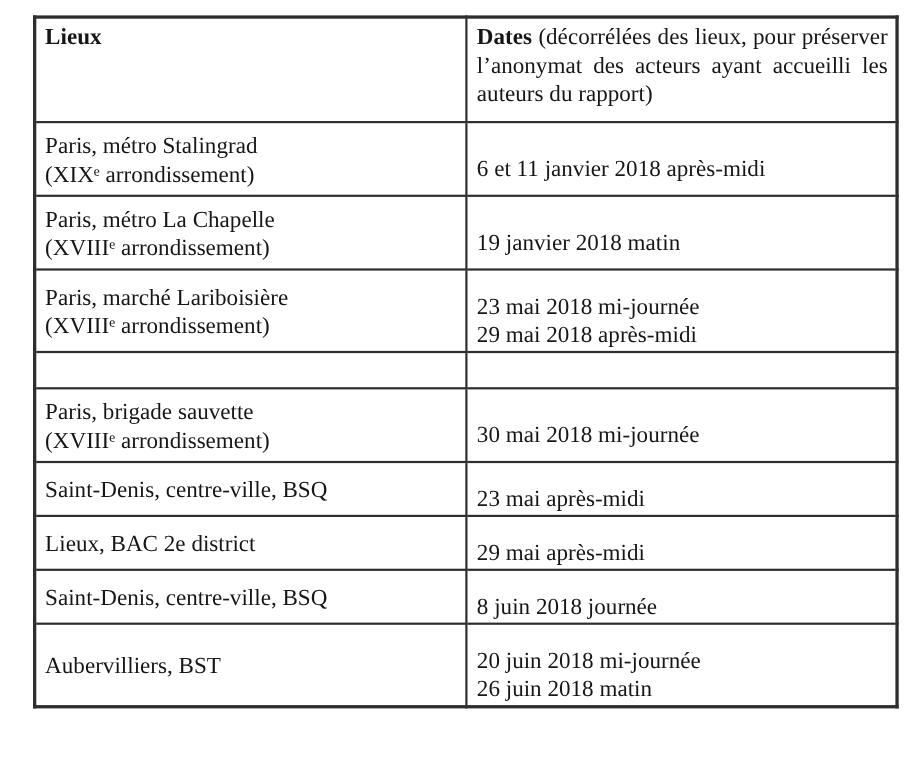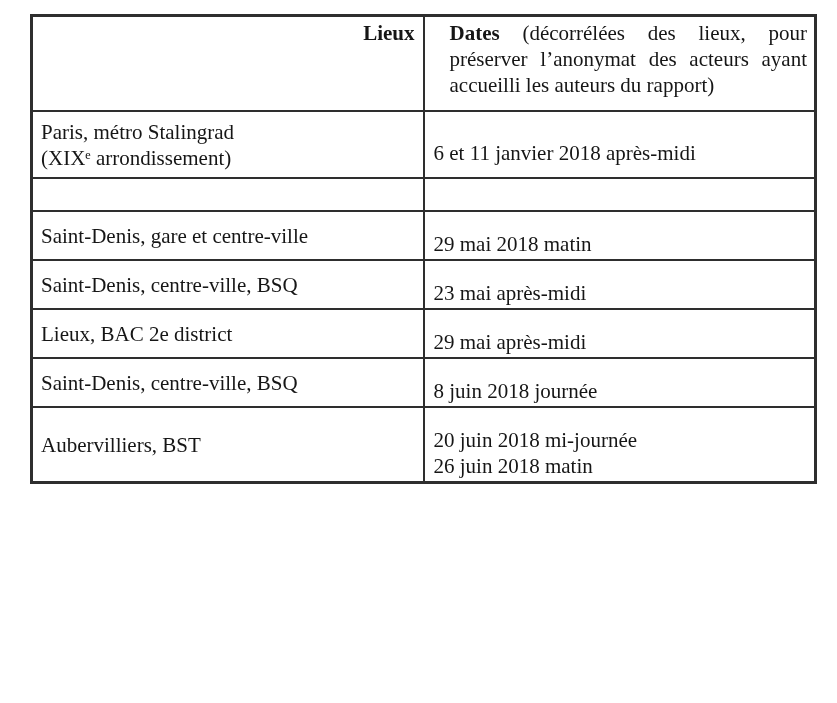--- a/index.html
+++ b/index.html
@@ -28,29 +28,29 @@
   }
   col.w-lieu  { width: 392px; }
   col.w-dates { width: 392px; }
   th, td {
     border: 2px solid #2e2e2e;
     white-space: pre-line;      
     overflow: hidden;
   }
   th {
     font-weight: normal;
-    text-align: right;
+    text-align: left;
     vertical-align: top;
     height: 87px;
     padding: 3px 8px 3px 8px;
   }
   th.th-lieux b, th.th-dates b { font-weight: bold; }
   th.th-dates {
     text-align: justify;
-    padding-left: 25px;
+    padding-left: 9px;
     padding-right: 7px;
   }
   td {
     vertical-align: middle;
   }
   td.col-lieu  { padding: 2px 6px 2px 8px; }
   td.col-dates { padding: 19px 6px 2px 9px; }
   tr.h-tall  { height: 67px; }
   tr.h-short { height: 33px; }
 </style>
@@ -68,27 +68,39 @@
         <th class="th-lieux"><b>Lieux</b></th>
         <th class="th-dates"><b>Dates</b> <span>(décorrélées des lieux, pour préserver l’anonymat des acteurs ayant accueilli les auteurs du rapport)</span></th>
       </tr>
     </thead>
     <tbody>
         <tr class="h-tall">
           <td class="col-lieu">Paris, métro Stalingrad
 (XIXᵉ arrondissement)</td>
           <td class="col-dates">6 et 11 janvier 2018 après-midi</td>
         </tr>
+        <tr class="h-tall">
+          <td class="col-lieu">Paris, métro La Chapelle
+(XVIIIᵉ arrondissement)</td>
+          <td class="col-dates">19 janvier 2018 matin</td>
+        </tr>
+        <tr class="h-tall">
+          <td class="col-lieu">Paris, marché Lariboisière
+(XVIIIᵉ arrondissement)</td>
+          <td class="col-dates">23 mai 2018 mi-journée
+29 mai 2018 après-midi</td>
+        </tr>
         <tr class="h-short">
           <td class="col-lieu"></td>
           <td class="col-dates"></td>
         </tr>
-        <tr class="h-short">
-          <td class="col-lieu">Saint-Denis, gare et centre-ville</td>
-          <td class="col-dates">29 mai 2018 matin</td>
+        <tr class="h-tall">
+          <td class="col-lieu">Paris, brigade sauvette
+(XVIIIᵉ arrondissement)</td>
+          <td class="col-dates">30 mai 2018 mi-journée</td>
         </tr>
         <tr class="h-short">
           <td class="col-lieu">Saint-Denis, centre-ville, BSQ</td>
           <td class="col-dates">23 mai après-midi</td>
         </tr>
         <tr class="h-short">
           <td class="col-lieu">Lieux, BAC 2e district</td>
           <td class="col-dates">29 mai après-midi</td>
         </tr>
         <tr class="h-short">

